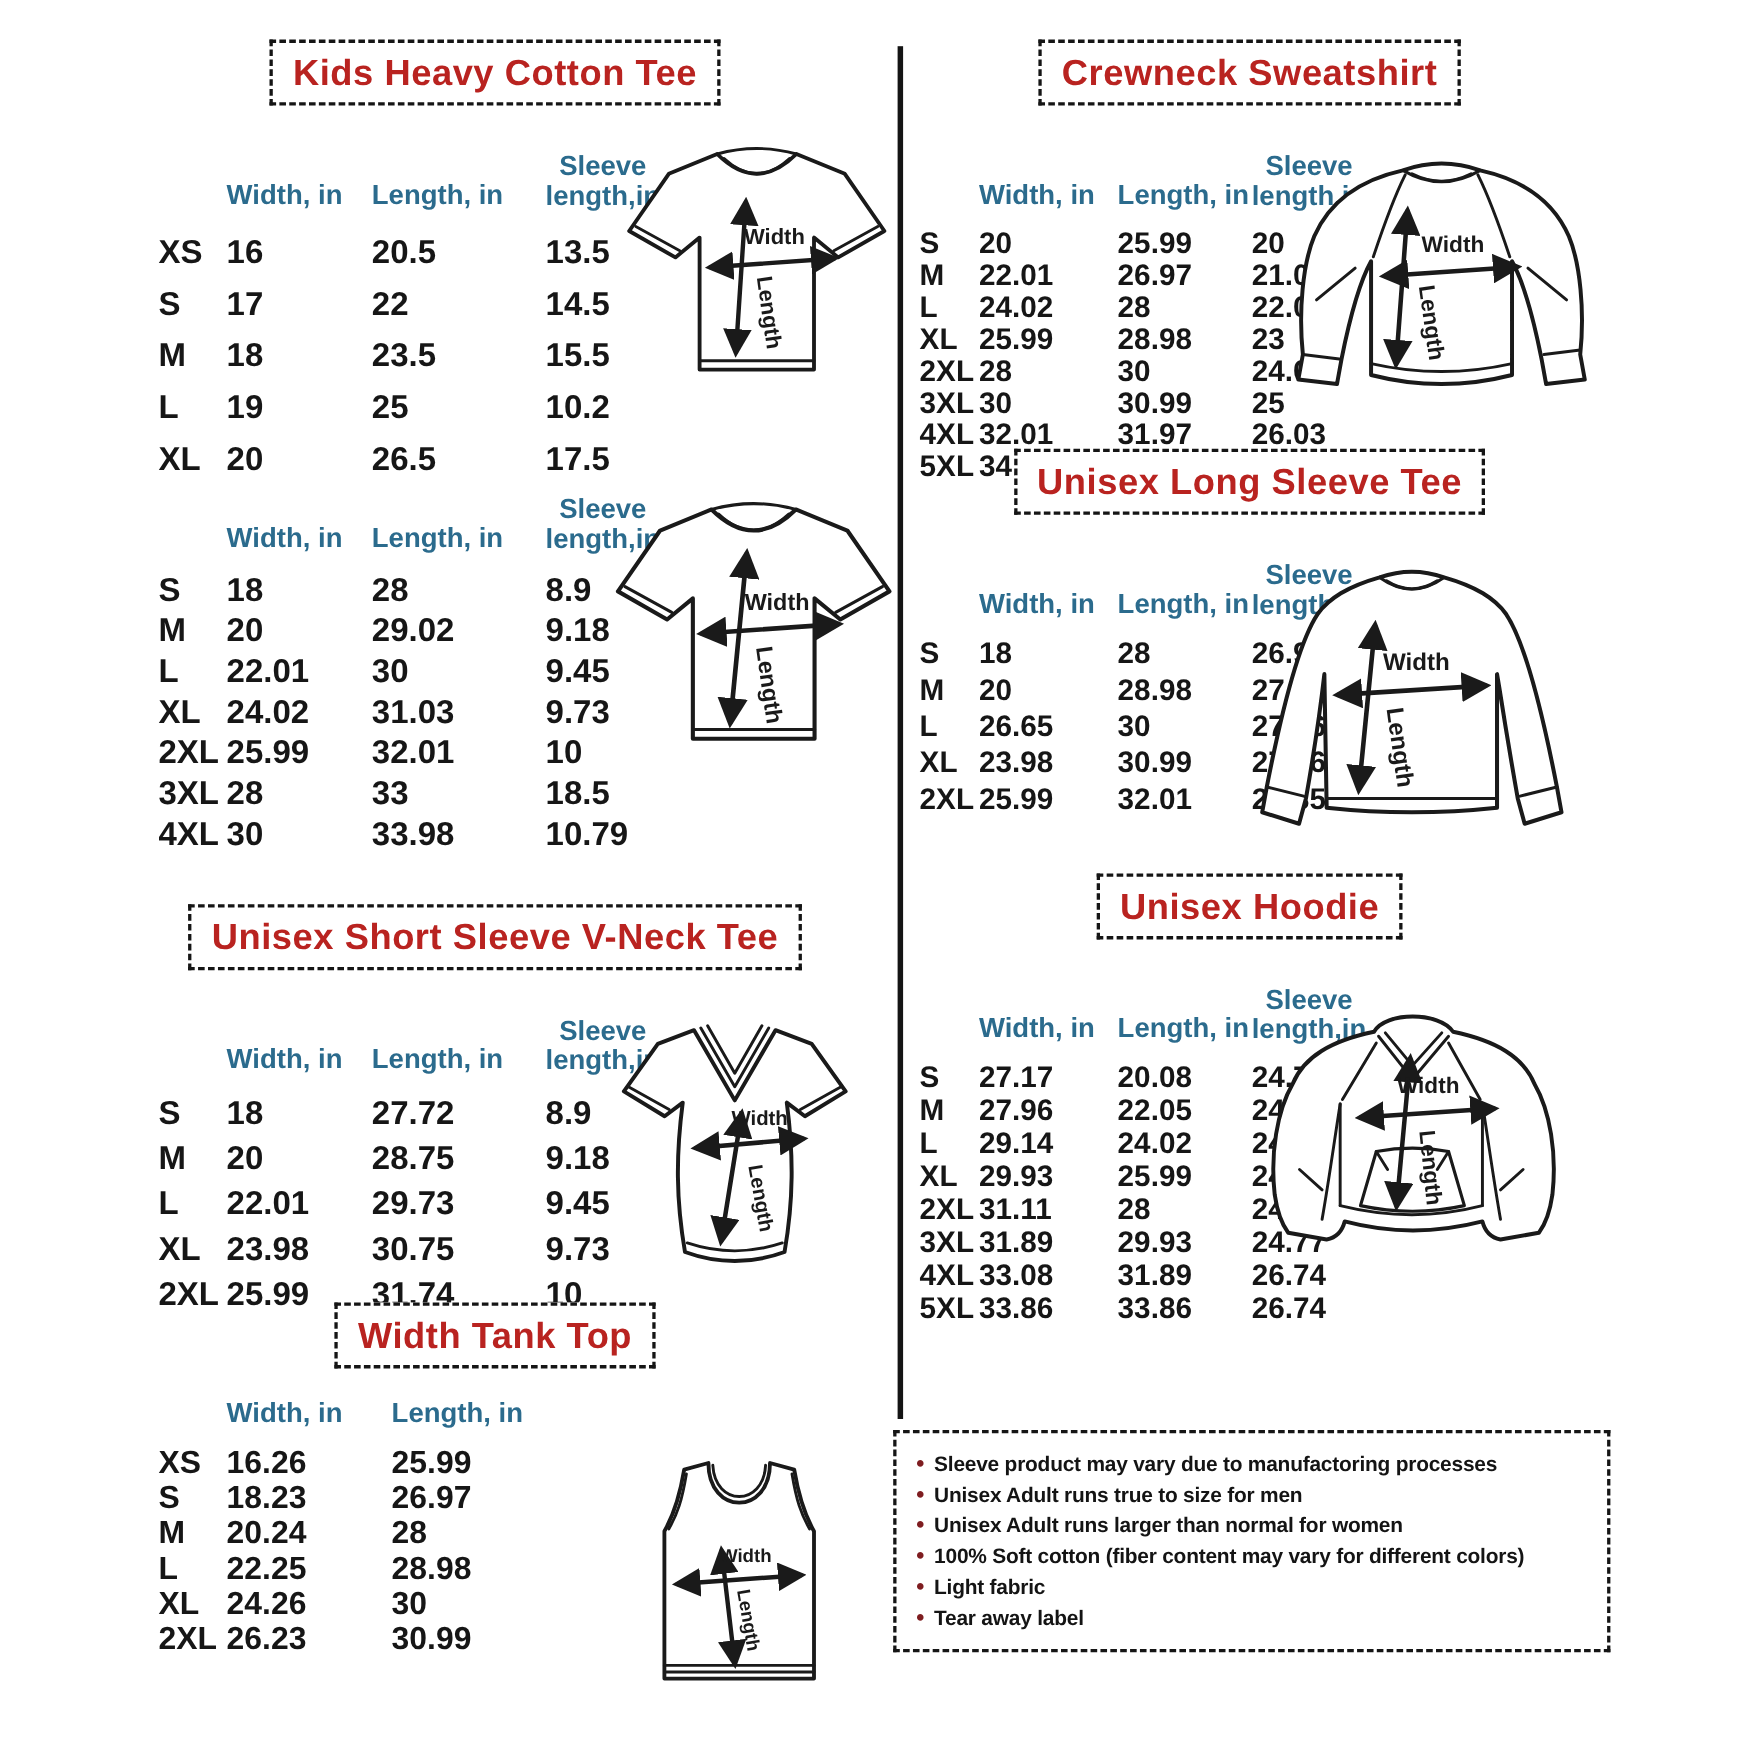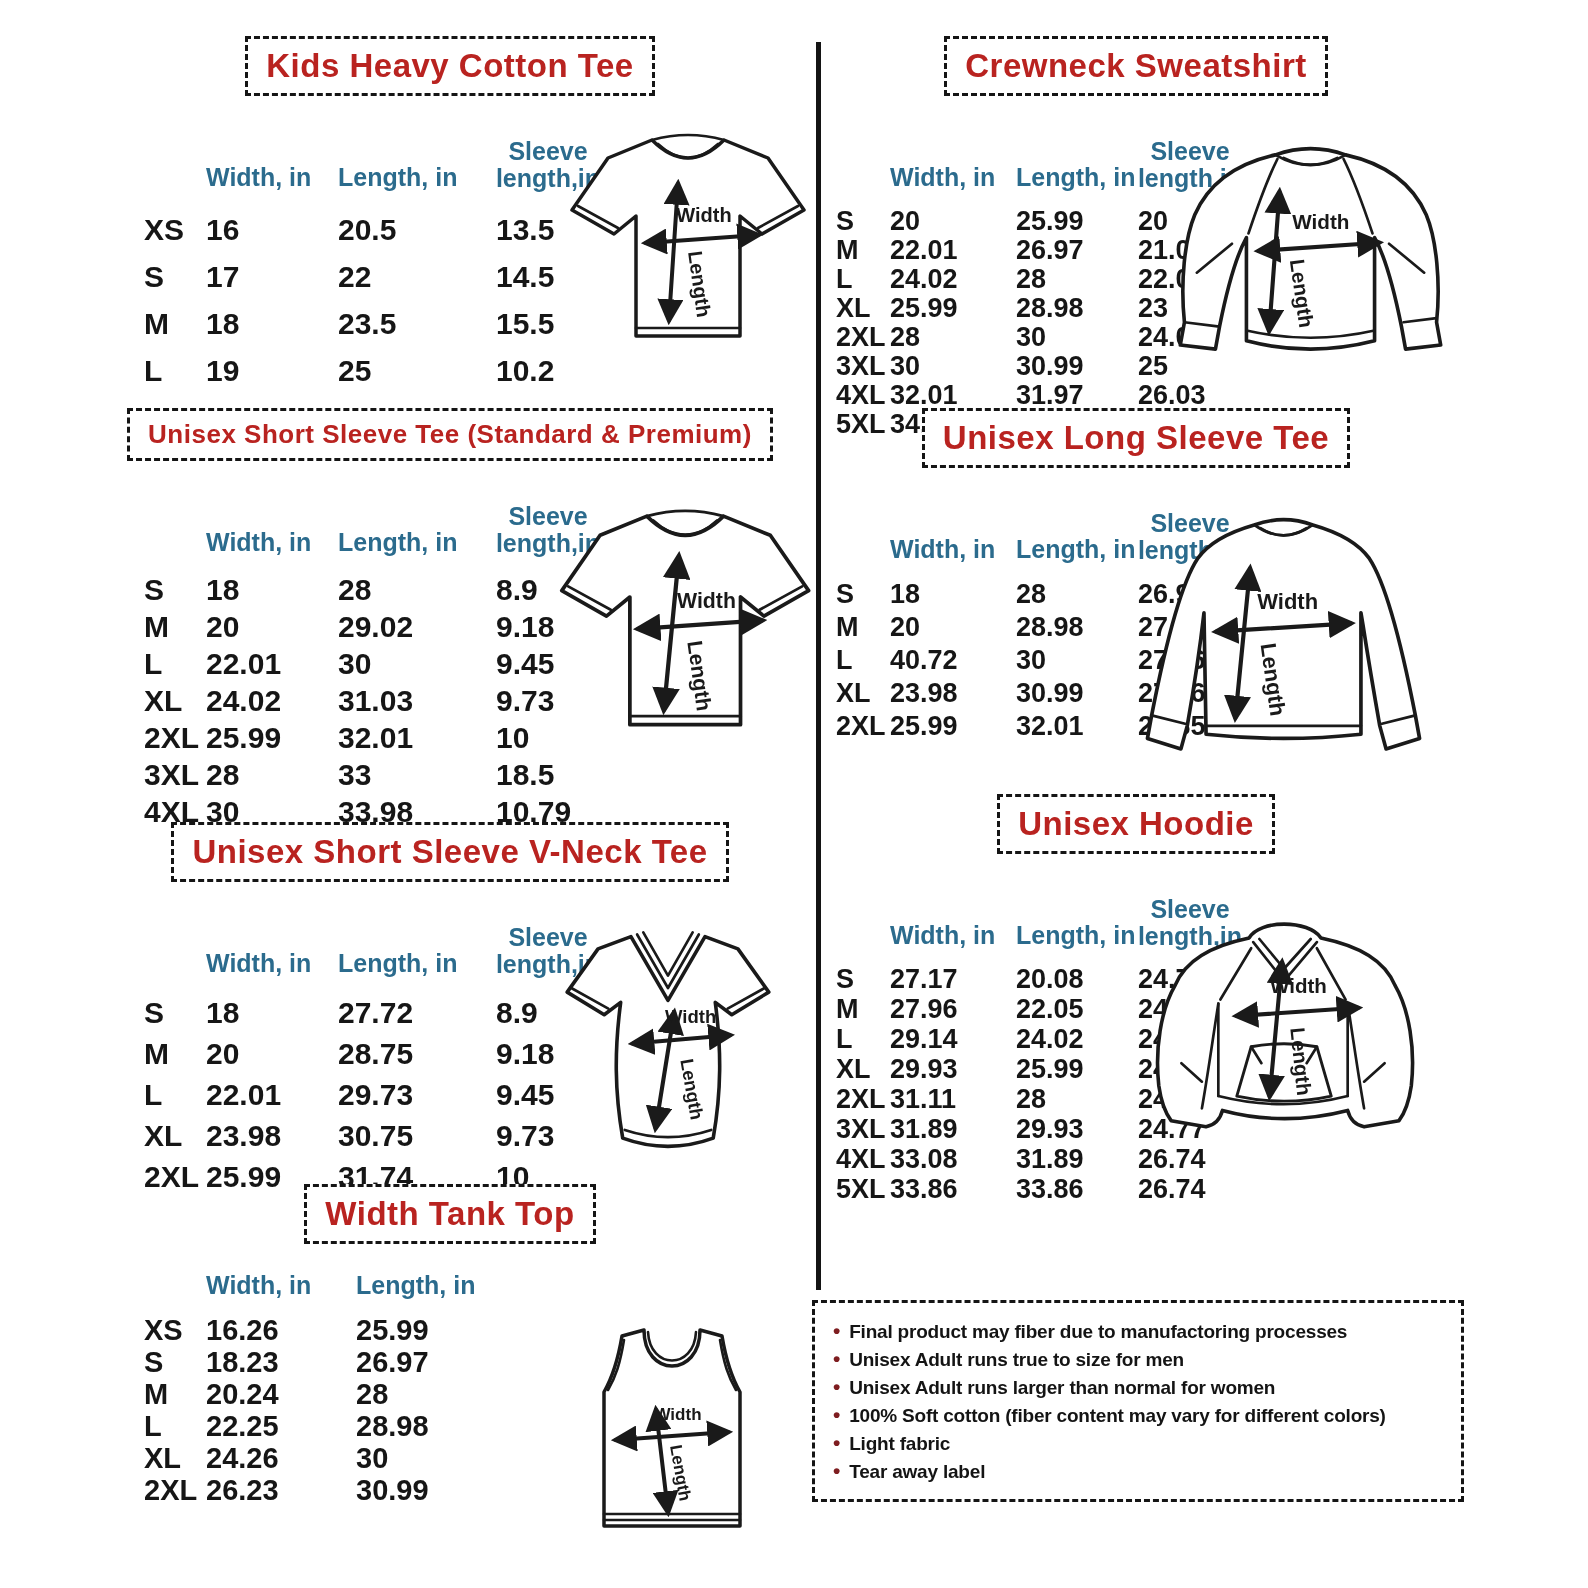--- a/index.html
+++ b/index.html
@@ -203,23 +203,20 @@
         <path class="detail" d="M240 188 L272 184"></path>
         <path class="arrow" d="M120 62 L110 196" marker-start="url(#mk-c)" marker-end="url(#mk-c)"></path>
         <path class="arrow" d="M100 119 L216 111" marker-start="url(#mk-c)" marker-end="url(#mk-c)"></path>
         <text x="160" y="98" font-size="20" text-anchor="middle">Width</text>
         <text font-size="20" transform="translate(130,128) rotate(82)">Length</text>
       </svg>
     </div>
   </div>
 
   <div class="sec" id="sec-sstee" style="left:100px;top:408px;width:700px;">
-    <div class="title-row">
-      <span class="title-box long">Unisex Short Sleeve Tee (Standard &amp; Premium)</span>
-    </div>
     <div class="content">
       <div class="tbl t-left">
         <div class="thead">
           <div class="th"></div>
           <div class="th">Width, in</div>
           <div class="th">Length, in</div>
           <div class="th th-sleeve">Sleeve length,in</div>
         </div>
         <div class="tbody">
             <div class="trow">
@@ -306,21 +303,21 @@
               <div class="tcell">26.93</div>
             </div>
             <div class="trow">
               <div class="tcell">M</div>
               <div class="tcell">20</div>
               <div class="tcell">28.98</div>
               <div class="tcell">27.17</div>
             </div>
             <div class="trow">
               <div class="tcell">L</div>
-              <div class="tcell">40.72</div>
+              <div class="tcell">26.65</div>
               <div class="tcell">30</div>
               <div class="tcell">27.56</div>
             </div>
             <div class="trow">
               <div class="tcell">XL</div>
               <div class="tcell">23.98</div>
               <div class="tcell">30.99</div>
               <div class="tcell">27.96</div>
             </div>
             <div class="trow">
@@ -568,21 +565,21 @@
         <path class="arrow" d="M24 120 L136 112" marker-start="url(#mk-t)" marker-end="url(#mk-t)"></path>
         <text x="86" y="100" font-size="17" text-anchor="middle">Width</text>
         <text font-size="17" transform="translate(78,126) rotate(80)">Length</text>
       </svg>
     </div>
   </div>
 
   <div class="notes">
     <div class="note-item">
         <span class="bullet">•</span>
-        <span>Final product may fiber due to manufactoring processes</span>
+        <span>Sleeve product may vary due to manufactoring processes</span>
       </div>
     <div class="note-item">
         <span class="bullet">•</span>
         <span>Unisex Adult runs true to size for men</span>
       </div>
     <div class="note-item">
         <span class="bullet">•</span>
         <span>Unisex Adult runs larger than normal for women</span>
       </div>
     <div class="note-item">

